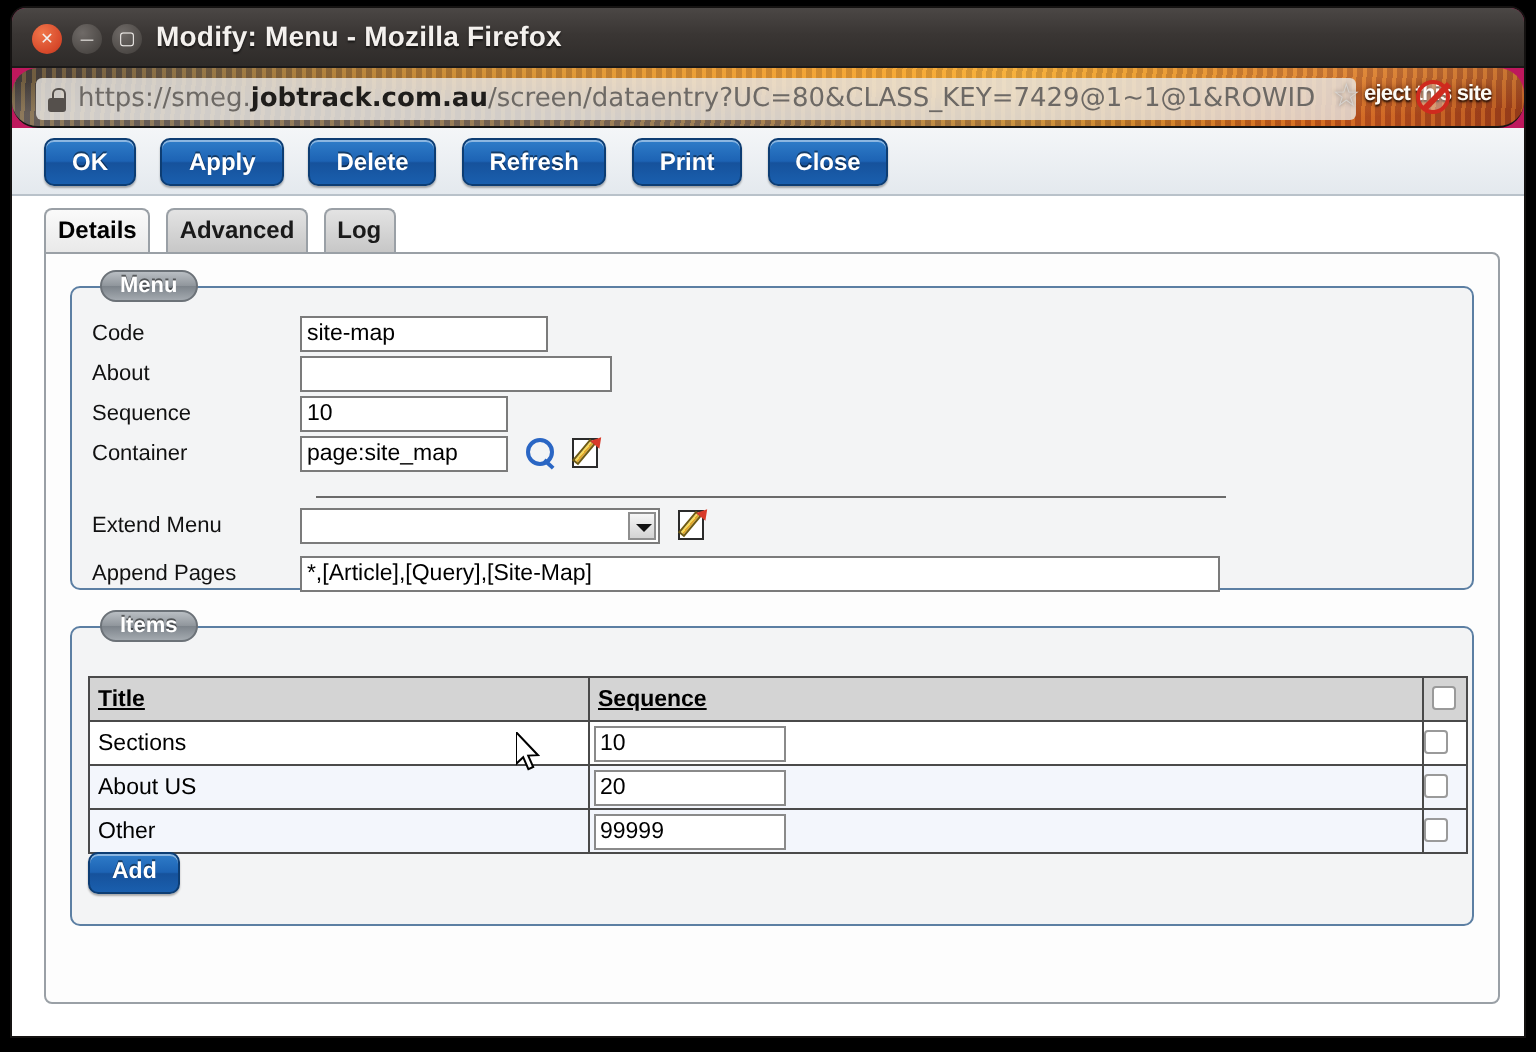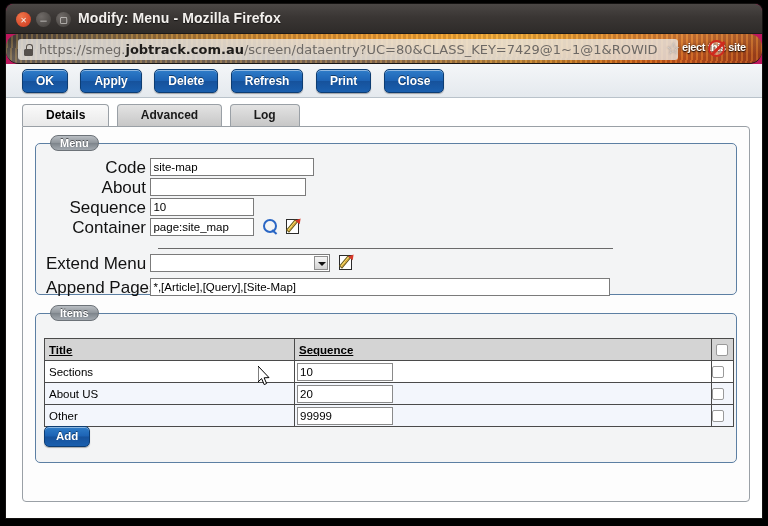--- a/index.html
+++ b/index.html
@@ -164,21 +164,21 @@
   #tabs {
     position: relative;
     height: 22px;
     margin: 6px 0 0 16px;
     white-space: nowrap;
     z-index: 3;
   }
   .tab {
     display: inline-block;
     height: 22px; line-height: 20px;
-    padding: 0 23px;
+    padding: 0 6px;
     margin-right: 3px;
     font-size: 12px; font-weight: bold; color: #1a1a1a;
     border: 1px solid #9aa0a6;
     border-bottom: none;
     border-radius: 4px 4px 0 0;
     background: linear-gradient(to bottom, #e3e3e3, #c7c7c7);
     cursor: pointer;
     vertical-align: top;
   }
   .tab.active {
@@ -223,25 +223,24 @@
   
   .frow {
     position: absolute;
     left: 10px;
     height: 19px;
     white-space: nowrap;
   }
   .flabel {
     display: inline-block;
     width: 100px;
-    font-size: 17px;
+    font-size: 11px;
     color: #111;
     line-height: 19px;
     vertical-align: top;
-    text-align: right;
   }
   .finput {
     display: inline-block;
     height: 18px;
     border: 1px solid #7b7b7b;
     background: #ffffff;
     font-size: 11.5px;
     color: #000;
     line-height: 16px;
     padding: 0 2px;
@@ -420,21 +419,21 @@
       <span class="tab">Log</span>
     </div>
 
     <div id="panel">
 
       <div class="fieldset" id="fs-menu">
         <div class="legend">Menu</div>
 
         <div class="frow" style="top:14px;">
           <span class="flabel">Code</span>
-          <span class="finput" style="width:164px;">site-map</span>
+          <span class="finput" style="width:124px;">site-map</span>
         </div>
 
         <div class="frow" style="top:34px;">
           <span class="flabel">About</span>
           <span class="finput" style="width:156px;"></span>
         </div>
 
         <div class="frow" style="top:54px;">
           <span class="flabel">Sequence</span>
           <span class="finput" style="width:104px;">10</span>

